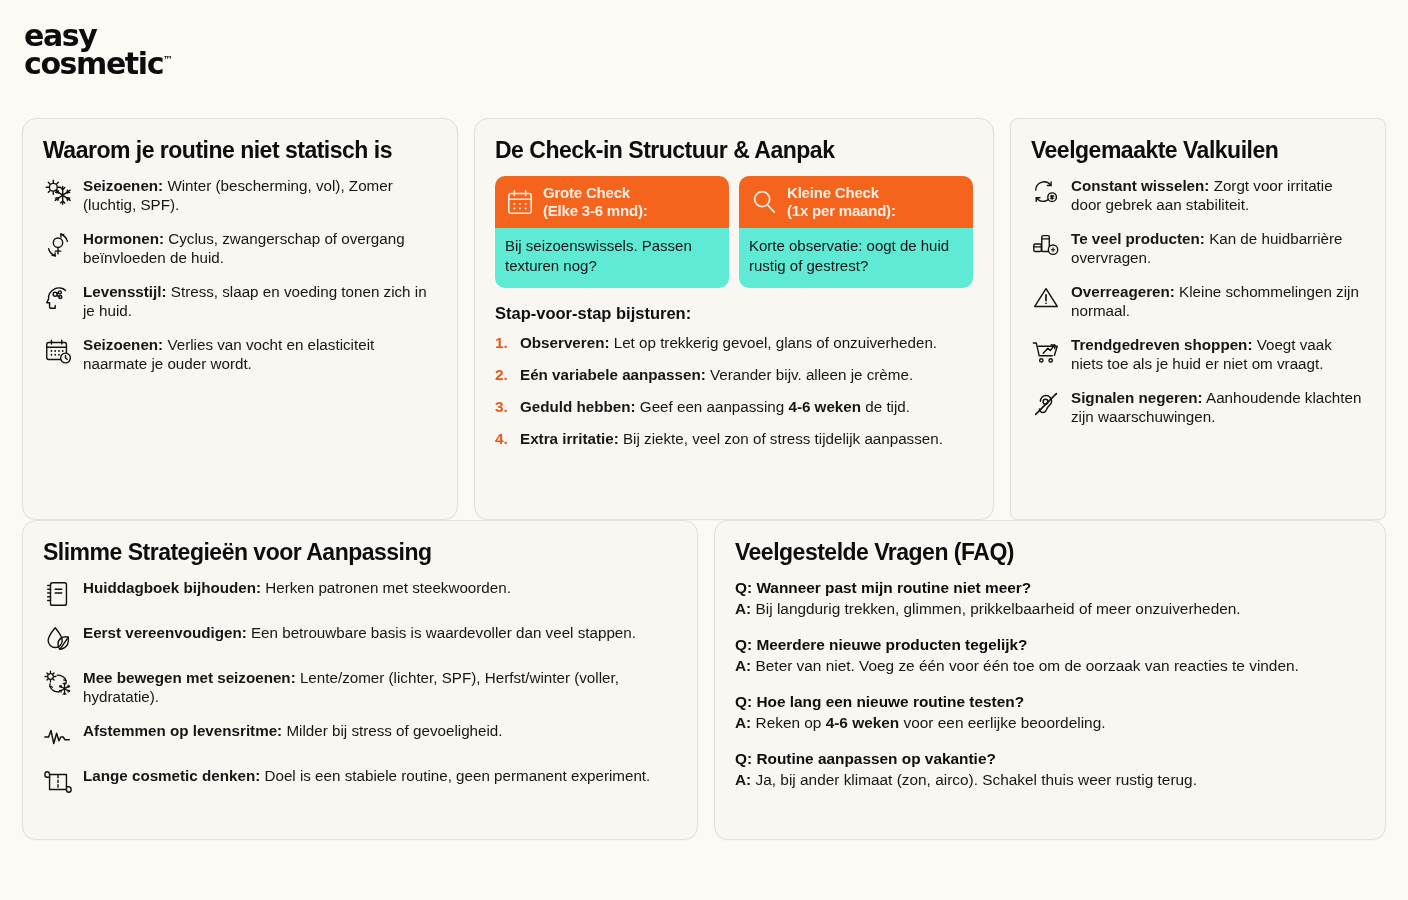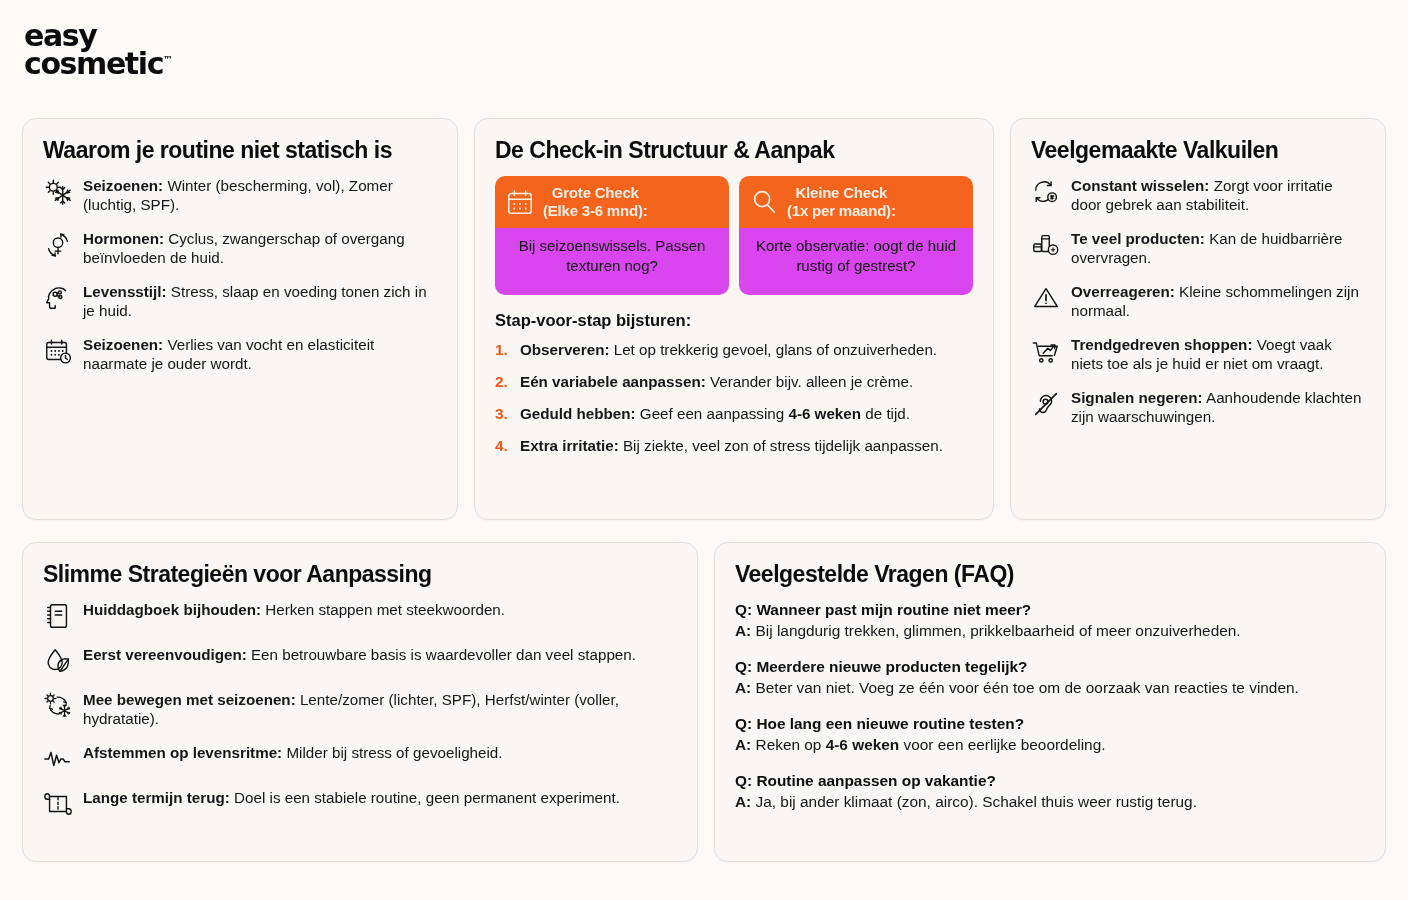--- a/index.html
+++ b/index.html
@@ -24,65 +24,65 @@
   .brand-tm { font-size: 10px; vertical-align: super; letter-spacing: 0; font-weight:700;}
   .page-title {
     flex: 1; font-size: 31px; line-height: 1.2; font-weight: 700;
     letter-spacing: -0.6px; color: #0d0d0d; padding-left: 20px; padding-top: 14px;
     max-width: 990px;
   }
 
   
   .row { display: flex; gap: 16px; padding: 0 22px; align-items: stretch; }
   .row-top { height: 402px; }
-  .row-bottom { height: 320px; margin-top: 22px; }
+  .row-bottom { height: 320px; }
 
   .card {
     background: #faf7f3;
     border: 1px solid #e2ded8;
     border-radius: 14px;
     padding: 18px 20px 14px 20px;
     box-shadow: 0 1px 2px rgba(0,0,0,0.035);
     overflow: hidden;
   }
   .c1 { flex: 0 0 436px; }
   .c2 { flex: 0 0 520px; }
-  .c3 { flex: 1 1 auto; }
+  .c3 { flex: 1 1 auto; border-radius: 8px; }
   .c4 { flex: 0 0 676px; }
   .c5 { flex: 1 1 auto; }
 
   .card-title {
     font-size: 23px; font-weight: 700; letter-spacing: -0.5px;
     color: #0d0d0d; margin-bottom: 12px;
   }
   .intro { font-size: 15.5px; line-height: 1.34; color: #1b1b1b; margin-bottom: 14px; }
 
   
   ul.icon-list { list-style: none; }
   ul.icon-list li {
     display: flex; align-items: flex-start; gap: 10px; margin-bottom: 14px;
   }
   .ico { flex: 0 0 30px; width: 30px; height: 30px; margin-top: 1px; }
   .ico svg { width: 30px; height: 30px; display: block; }
   .li-text { font-size: 15.2px; line-height: 1.28; color: #161616; }
   .li-text b { font-weight: 700; }
 
   
-  .checks { display: flex; gap: 10px; margin-bottom: 16px; text-align: center; }
+  .checks { display: flex; gap: 10px; margin-bottom: 16px; }
   .checkbox { flex: 1 1 0; border-radius: 10px; overflow: hidden; }
   .check-head {
     background: #f4641c; color: #fdeee4;
     display: flex; align-items: center; gap: 8px;
     padding: 8px 10px 9px 10px;
   }
   .check-head .ico svg { stroke: #fdeee4; }
   .check-head-txt { font-size: 15px; font-weight: 700; line-height: 1.18; letter-spacing: -0.2px; }
   .check-body {
-    background: #d946ef; color: #151515;
-    font-size: 15px; line-height: 1.3; padding: 8px 10px 20px 10px;
+    background: #5eead4; color: #151515;
+    font-size: 15px; line-height: 1.3; padding: 8px 10px 13px 10px;
   }
   .sub-head { font-size: 16.5px; font-weight: 700; margin: 4px 0 10px 0; color: #0f0f0f; }
 
   
   ol.steps { list-style: none; }
   ol.steps li { display: flex; gap: 9px; margin-bottom: 13px; align-items: baseline; }
   .num { color: #e8591b; font-weight: 700; font-size: 15.5px; flex: 0 0 16px; }
   .step-text { font-size: 15.2px; line-height: 1.25; color: #161616; }
   .step-text b { font-weight: 700; }
 
@@ -295,21 +295,21 @@
       <h2 class="card-title">Slimme Strategieën voor Aanpassing</h2>
       <ul class="icon-list">
         <li>
           <span class="ico">
             <svg viewBox="0 0 32 32" fill="none" stroke="#111" stroke-width="1.5" stroke-linecap="round" stroke-linejoin="round">
               <rect x="8" y="4" width="17" height="24" rx="2"></rect>
               <path d="M13 11h7M13 15h7"></path>
               <path d="M8 7H5M8 11H5M8 15H5M8 19H5M8 23H5"></path>
             </svg>
           </span>
-          <span class="li-text"><b>Huiddagboek bijhouden:</b><span> Herken stappen met steekwoorden.</span></span>
+          <span class="li-text"><b>Huiddagboek bijhouden:</b><span> Herken patronen met steekwoorden.</span></span>
         </li>
         <li>
           <span class="ico">
             <svg viewBox="0 0 32 32" fill="none" stroke="#111" stroke-width="1.5" stroke-linecap="round" stroke-linejoin="round">
               <path d="M13 4C9 9 5.5 13 5.5 17.5A7.5 7.5 0 0 0 13 25a7.5 7.5 0 0 0 7.5-7.5C20.5 13 17 9 13 4z"></path>
               <path d="M27 14c-6-1.5-11 2-11 7.5 0 3 2 5.5 2 5.5s6-1 8-5c1.6-3.2 1-8 1-8z"></path>
               <path d="M18 27 27 14"></path>
             </svg>
           </span>
           <span class="li-text"><b>Eerst vereenvoudigen:</b><span> Een betrouwbare basis is waardevoller dan veel stappen.</span></span>
@@ -340,21 +340,21 @@
           <span class="li-text"><b>Afstemmen op levensritme:</b><span> Milder bij stress of gevoeligheid.</span></span>
         </li>
         <li>
           <span class="ico">
             <svg viewBox="0 0 32 32" fill="none" stroke="#111" stroke-width="1.5" stroke-linecap="round" stroke-linejoin="round">
               <path d="M7 8h18v16H7z"></path>
               <path d="M7 8c0-2-1.2-3-2.5-3S2 6 2 8s1.2 3 2.5 3H7M25 24c0 2 1.2 3 2.5 3S30 26 30 24s-1.2-3-2.5-3H25"></path>
               <path d="M16 9v14" stroke-dasharray="2.5 2.5"></path>
             </svg>
           </span>
-          <span class="li-text"><b>Lange termijn terug:</b><span> Doel is een stabiele routine, geen permanent experiment.</span></span>
+          <span class="li-text"><b>Lange cosmetic denken:</b><span> Doel is een stabiele routine, geen permanent experiment.</span></span>
         </li>
       </ul>
     </section>
 
     <section class="card c5">
       <h2 class="card-title">Veelgestelde Vragen (FAQ)</h2>
 
       <div class="faq-item">
         <div class="faq-q"><span class="qa-mark">Q:</span><span> Wanneer past mijn routine niet meer?</span></div>
         <div class="faq-a"><b>A:</b><span> Bij langdurig trekken, glimmen, prikkelbaarheid of meer onzuiverheden.</span></div>

